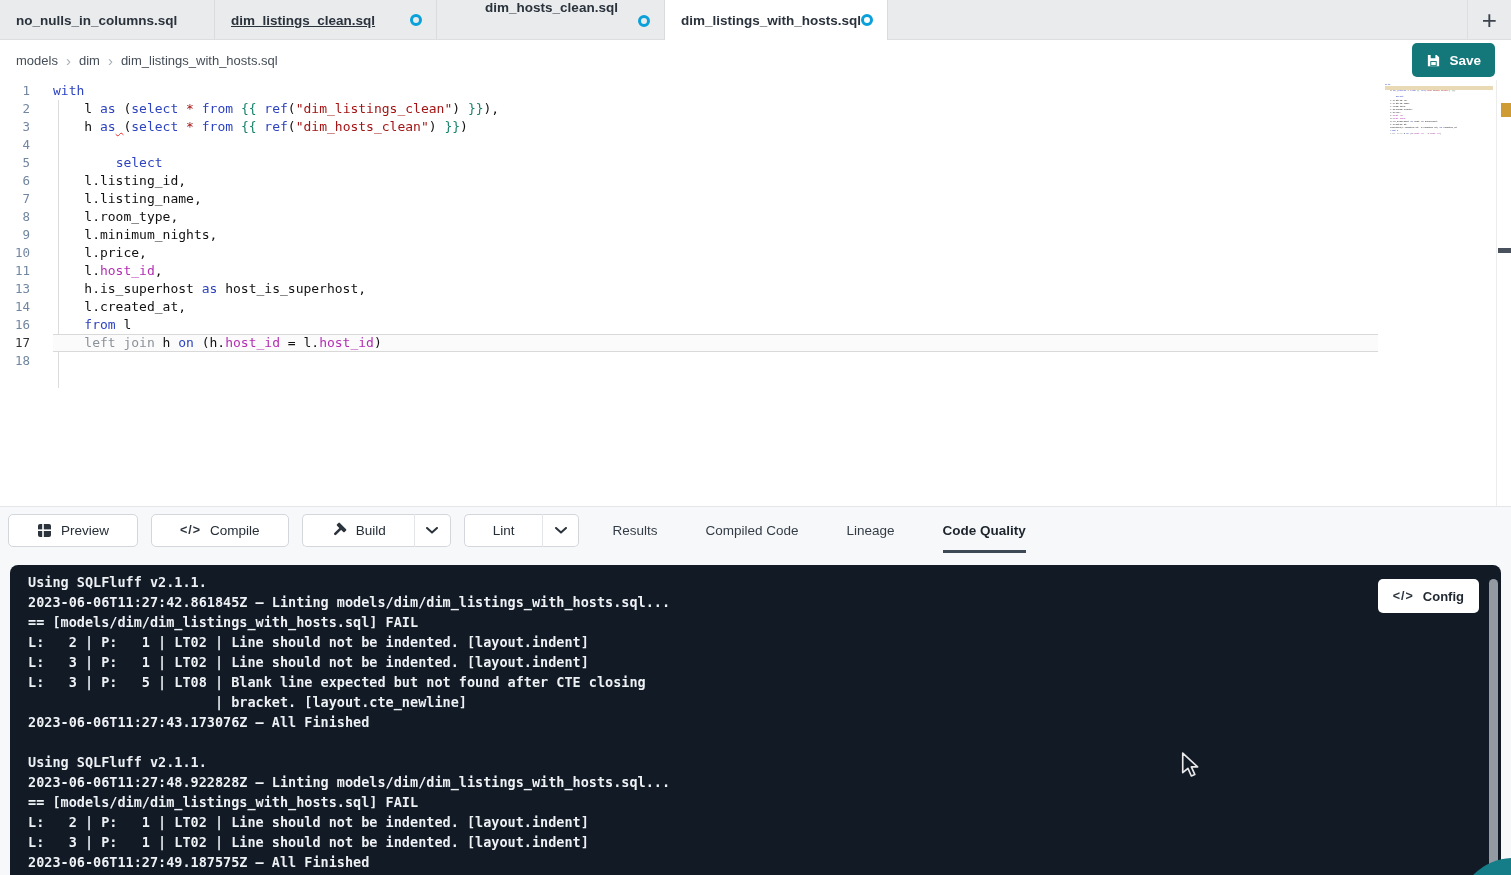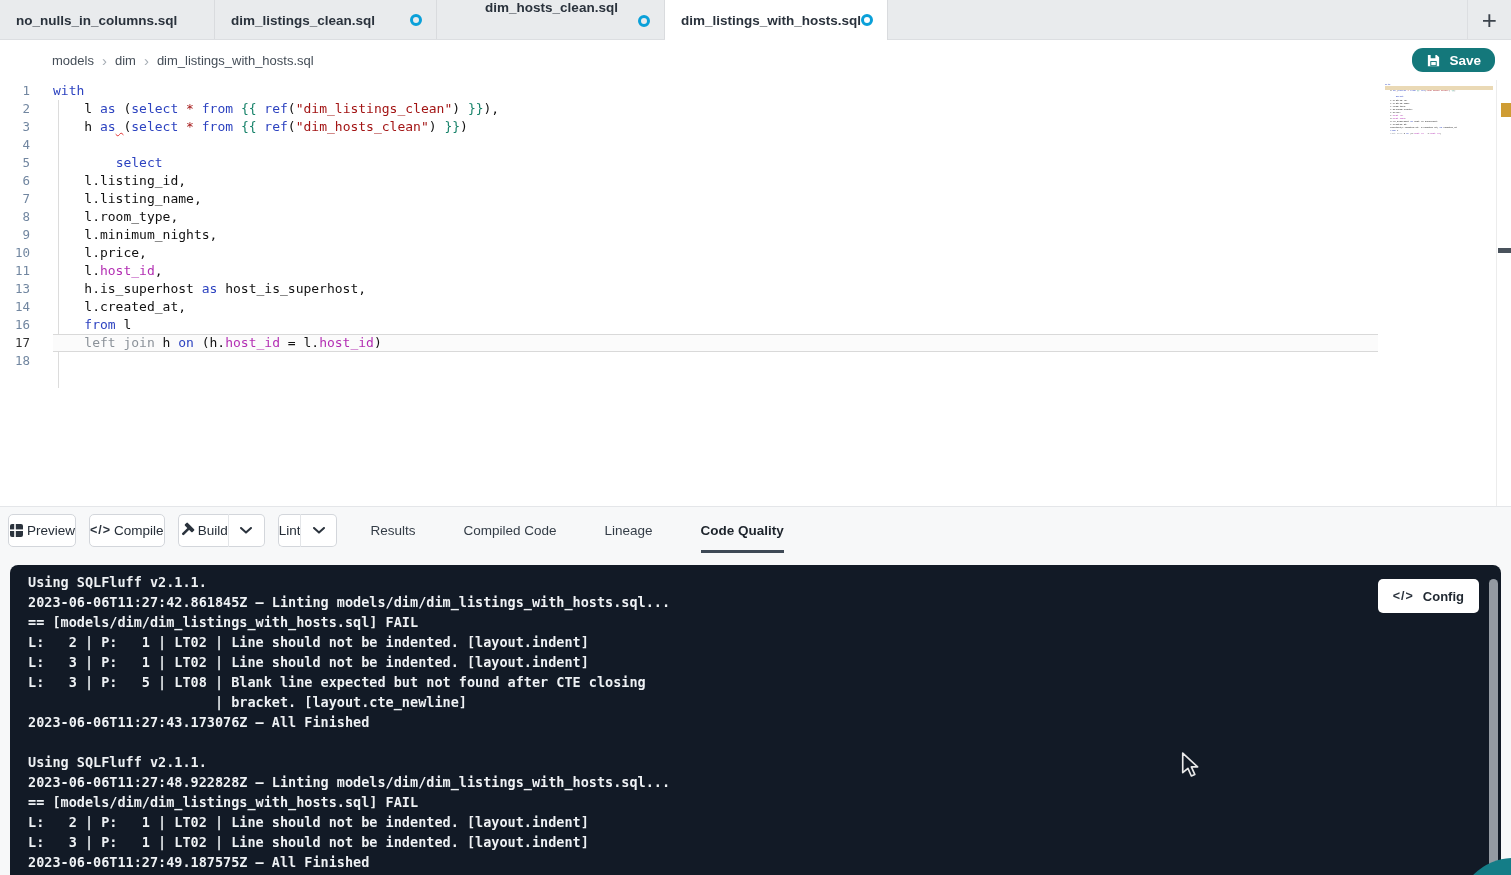--- a/index.html
+++ b/index.html
@@ -11,25 +11,25 @@
   .tabbar::after { content:""; position:absolute; left:0; right:0; bottom:0; height:1px; background:#dcdee1; }
   .tab { display:flex; align-items:center; padding:0 14px 0 16px; border-right:1px solid #d9dbde;
     font-size:13.5px; font-weight:600; color:#2a323c; cursor:default; }
   .tab .tab-label { white-space:nowrap; }
   .tab.active { position:relative; z-index:2; background:#fff; }
   .dot { width:12px; height:12px; border:3.5px solid #0aa0d9; border-radius:50%; margin-left:auto; flex:none; }
   .newtab { margin-left:auto; padding:0 14px; display:flex; align-items:center; border-left:1px solid #dcdee1; }
   .plus { font-size:26px; font-weight:400; color:#3c434c; line-height:1; }
 
   
-  .subheader { height:40px; background:#fff; display:flex; align-items:center; padding:0 16px;margin-left:36px; }
+  .subheader { height:40px; background:#fff; display:flex; align-items:center; padding:0 16px; }
   .breadcrumb { display:flex; align-items:center; gap:8px; font-size:13px; color:#454e58; }
   .crumb-sep { color:#a6adb5; font-size:15px; }
-  .save-btn { margin-left:auto; background:#14787b; color:#fff; border:none; border-radius:11px;
-    height:24px; padding:0 14px; font-size:13.5px; font-weight:600; display:flex; align-items:center; gap:8px; }
+  .save-btn { margin-left:auto; background:#14787b; color:#fff; border:none; border-radius:5px;
+    height:34px; padding:0 14px; font-size:13.5px; font-weight:600; display:flex; align-items:center; gap:8px; }
 
   
   .editor { position:relative; height:426px; background:#fff;
     font-family:"DejaVu Sans Mono", monospace; font-size:13px; }
   .code-lines { position:absolute; top:2px; left:0; width:1378px; }
   .line { display:flex; height:18px; line-height:18px; white-space:pre; }
   .ln { width:30px; text-align:right; color:#7186a0; flex:none; font-size:12.5px; }
   .lc { margin-left:23px; flex:1; color:#111; }
   .line.active .ln { color:#333; }
   .line.active .lc { box-shadow: inset 0 1px 0 #d9d9d9, inset 0 -1px 0 #d9d9d9; background:#fbfbfb; }
@@ -48,21 +48,21 @@
   .mm-scale .lc { margin-left:0; }
   .ruler { position:absolute; top:0; right:0; width:15px; height:100%; border-left:1px solid #ececec; background:#fff; }
   .ruler-warn   { position:absolute; top:23px; right:0; width:10px; height:14px; background:#cf9c33; }
   .ruler-cursor { position:absolute; top:168px; left:1px; right:0; height:5px; background:#49525c; }
 
   
   .toolbar { height:47px; background:#f7f8f9; border-top:1px solid #e4e6e9;
     display:flex; align-items:center; padding:0 8px; }
   .btn, .btn-chev { background:#fff; border:1px solid #d3d6db; height:33px; display:flex;
     align-items:center; font-size:13.5px; color:#262e38; font-weight:500; cursor:default; }
-  .btn { border-radius:5px; padding:0 0; gap:3px; margin-right:13px; }
+  .btn { border-radius:5px; padding:0 28px; gap:9px; margin-right:13px; }
   .btn-group { display:flex; margin-right:13px; }
   .btn-group .btn { margin:0; border-radius:5px 0 0 5px; border-right:none; }
   .btn-chev { width:37px; justify-content:center; border-left:1px solid #e3e5e8; border-radius:0 5px 5px 0; }
   .codeglyph { font-weight:700; font-size:12.5px; letter-spacing:1px; color:#2b333d; }
   .panel-tabs { display:flex; margin-left:20px; height:100%; gap:48px; }
   .ptab { display:flex; align-items:center; font-size:13.5px; color:#343d47; height:100%;
     border-bottom:3px solid transparent; padding-top:3px; cursor:default; }
   .ptab.active { border-bottom-color:#3e4956; color:#1d242c; font-weight:600; }
 
   
@@ -80,21 +80,21 @@
   .cursor { position:absolute; left:1180px; top:752px; z-index:9; }
 </style>
 </head>
 <body>
 
 <div class="tabbar">
   <div id="tabs" style="display:flex;">
       <div class="tab" style="width: 215px;">
         <span class="tab-label">no_nulls_in_columns.sql</span>
       </div>
-      <div class="tab" style="width: 222px;">
+      <div class="tab" style="width: 222px; text-decoration: underline;">
         <span class="tab-label">dim_listings_clean.sql</span>
         <span class="dot"></span>
       </div>
       <div class="tab" style="width: 228px; flex-direction: column;">
         <span class="tab-label">dim_hosts_clean.sql</span>
         <span class="dot"></span>
       </div>
       <div class="tab active" style="width: 223px;">
         <span class="tab-label">dim_listings_with_hosts.sql</span>
         <span class="dot"></span>

